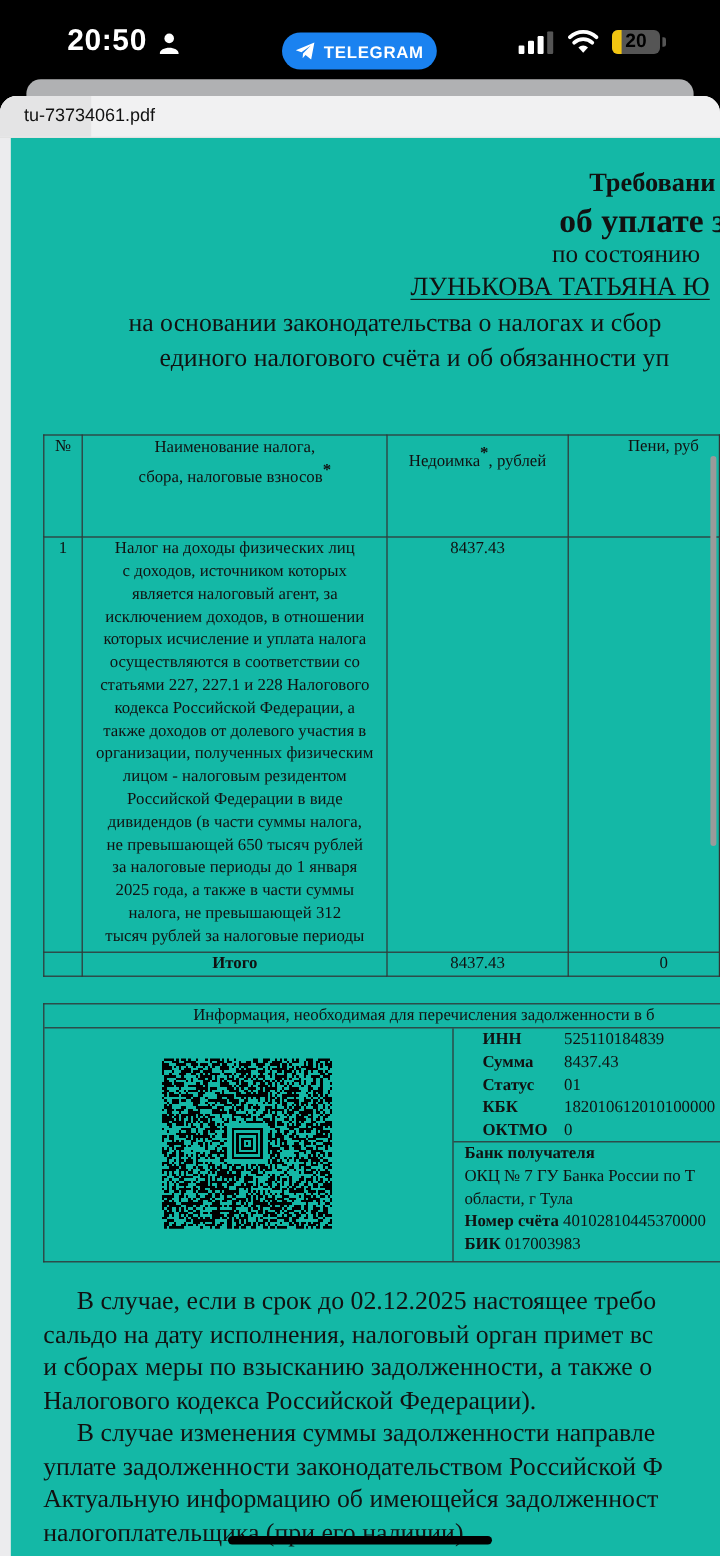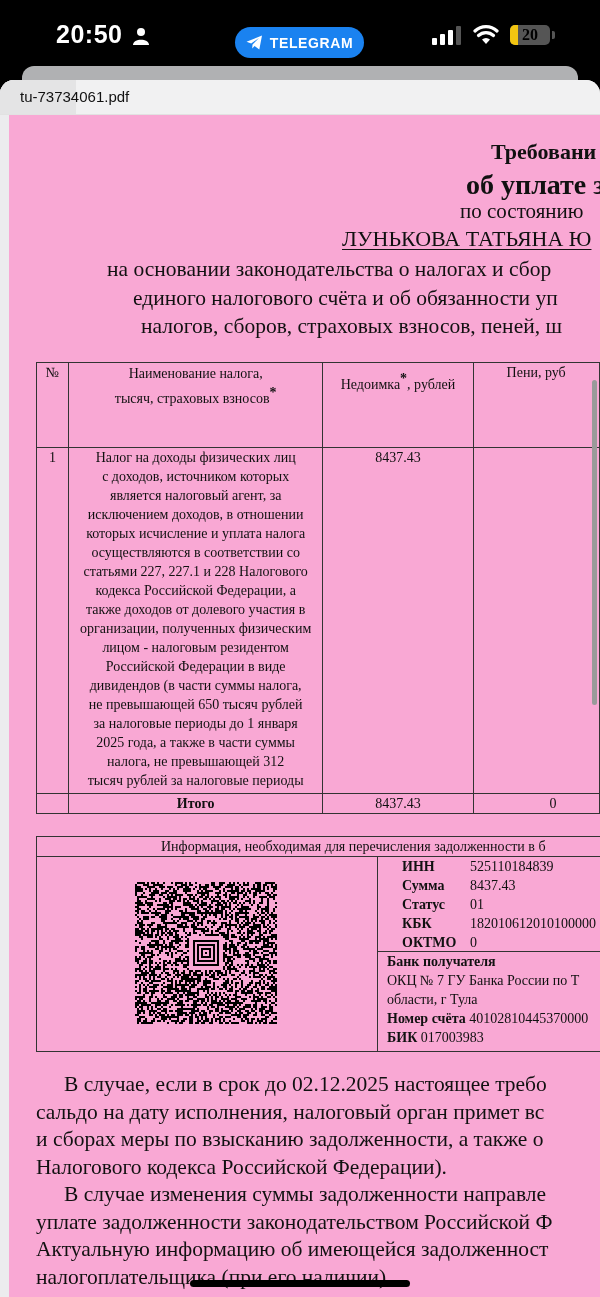--- a/index.html
+++ b/index.html
@@ -5,29 +5,29 @@
   html, body { margin:0; padding:0; }
   body { width:600px; height:1297px; background:#000; overflow:hidden; position:relative; font-family:"Liberation Sans", sans-serif; }
   .status-bar { position:absolute; left:0; top:0; width:480px; height:66px; background:#000; color:#fff;padding-left:12px; }
   .time { position:absolute; left:56px; top:20px; font-size:25px; font-weight:600; letter-spacing:0.5px; font-family:"Liberation Sans", sans-serif; }
   .person-icon { position:absolute; left:133px; top:27px; width:16px; height:18px; }
   .tg-pill { position:absolute; left:235px; top:7px; width:129px; height:31px; background:#1a82f0; border-radius:16px; color:#fff; display:flex; align-items:center; justify-content:center; gap:7px; font-size:14px; font-weight:700; letter-spacing:0.6px;margin-top:20px; }
   .signal-icon { position:absolute; left:432px; top:26px; width:32px; height:19px; }
   .wifi-icon { position:absolute; left:473px; top:24px; width:26px; height:21px; }
   .battery { position:absolute; left:510px; top:25px; width:40px; height:20px; background:#555; border-radius:5px; overflow:hidden; }
   .battery-fill { position:absolute; left:0; top:0; width:8px; height:100%; background:#f2c511; }
-  .battery-text { position:absolute; left:0; right:0; top:0; bottom:0; display:flex; align-items:center; justify-content:center; color:#000; font-size:16px; font-weight:700;font-family:Liberation Serif, serif; }
+  .battery-text { position:absolute; left:0; right:0; top:0; bottom:0; display:flex; align-items:center; justify-content:center; color:#000; font-size:16px; font-weight:700; }
   .battery-tip { position:absolute; left:552px; top:31px; width:3px; height:8px; background:#555; border-radius:0 2px 2px 0; }
   .back-sheet { position:absolute; left:22px; top:66px; width:556px; height:40px; background:#b0b1b3; border-radius:12px 12px 0 0; }
   .sheet { position:absolute; left:0; top:80px; width:600px; height:1217px; background:#fff; border-radius:14px 14px 0 0; overflow:hidden; }
   .title-bar { position:absolute; left:0; top:0; width:600px; height:34px; background:#f1f1f2; border-bottom:1px solid #e2e2e2; }
   .title-left { position:absolute; left:0; top:0; width:76px; height:34px; background:#e4e4e5; }
   .file-name { position:absolute; left:0; right:0; top:8px; font-size:15px; color:#111;padding-left:20px; }
   .left-gutter { position:absolute; left:0; top:35px; width:9px; bottom:0; background:#ececee; }
-  .doc { position:absolute; left:9px; top:35px; right:0; bottom:0; background:#f9a8d4; font-family:"Liberation Serif", serif; color:#111; }
+  .doc { position:absolute; left:9px; top:35px; right:0; bottom:0; background:#14b8a6; font-family:"Liberation Serif", serif; color:#111; }
   .hdr-line { position:absolute; white-space:nowrap; }
   .t1 { left:482px; top:24px; font-size:22px; font-weight:700; }
   .t2 { left:457px; top:54px; font-size:28px; font-weight:700; }
   .t3 { left:451px; top:84px; font-size:21px; }
   .t4 { left:333px; top:111px; font-size:22px; text-decoration:underline; text-underline-offset:3px; text-decoration-thickness:1px; }
   .t5 { left:98px; top:142px; font-size:21.5px; }
   .t6 { left:124px; top:171px; font-size:21.5px; }
   .t7 { left:132px; top:199px; font-size:21.5px; }
   table.debt { position:absolute; left:27px; top:247px; border-collapse:collapse; font-size:14px; table-layout:fixed; }
   table.debt td { border:1px solid #333; vertical-align:top; text-align:center; padding:0; line-height:19px; }
@@ -90,40 +90,39 @@
   <div class="left-gutter"></div>
 
   <div class="doc">
 
     <div class="hdr-line t1">Требовани</div>
     <div class="hdr-line t2">об уплате зад</div>
     <div class="hdr-line t3">по состоянию</div>
     <div class="hdr-line t4">ЛУНЬКОВА ТАТЬЯНА Ю</div>
     <div class="hdr-line t5">на основании законодательства о налогах и сбор</div>
     <div class="hdr-line t6">единого налогового счёта и об обязанности уп</div>
-    <div class="hdr-line t7">налогов, сборов, страховых взносов, пеней, ш</div>
 
     <table class="debt">
       <colgroup>
         <col style="width:34px">
           <col style="width:271px">
           <col style="width:159px">
           <col style="width:130px">
       </colgroup>
       <tbody>
           <tr style="height:85px">
         <td><span>№</span></td>
         <td style="padding-top:1px">
           <div>Наименование налога,</div>
-          <div><span>тысяч, страховых взносов</span><sup>*</sup></div>
+          <div><span>сбора, налоговые взносов</span><sup>*</sup></div>
         </td>
         <td style="padding-top:6px">
           <span>Недоимка</span><sup>*</sup><span>, рублей</span>
         </td>
-        <td style="text-align:left;padding-left:33px;white-space:nowrap;overflow:hidden">
+        <td style="text-align:center;padding-left:33px;white-space:nowrap;overflow:hidden">
           <span>Пени, руб</span>
         </td>
       </tr>
       <tr style="height:346px">
         <td>1</td>
         <td id="tax-name-cell">
               <div>Налог на доходы физических лиц</div>
               <div>с доходов, источником которых</div>
               <div>является налоговый агент, за</div>
               <div>исключением доходов, в отношении</div>

